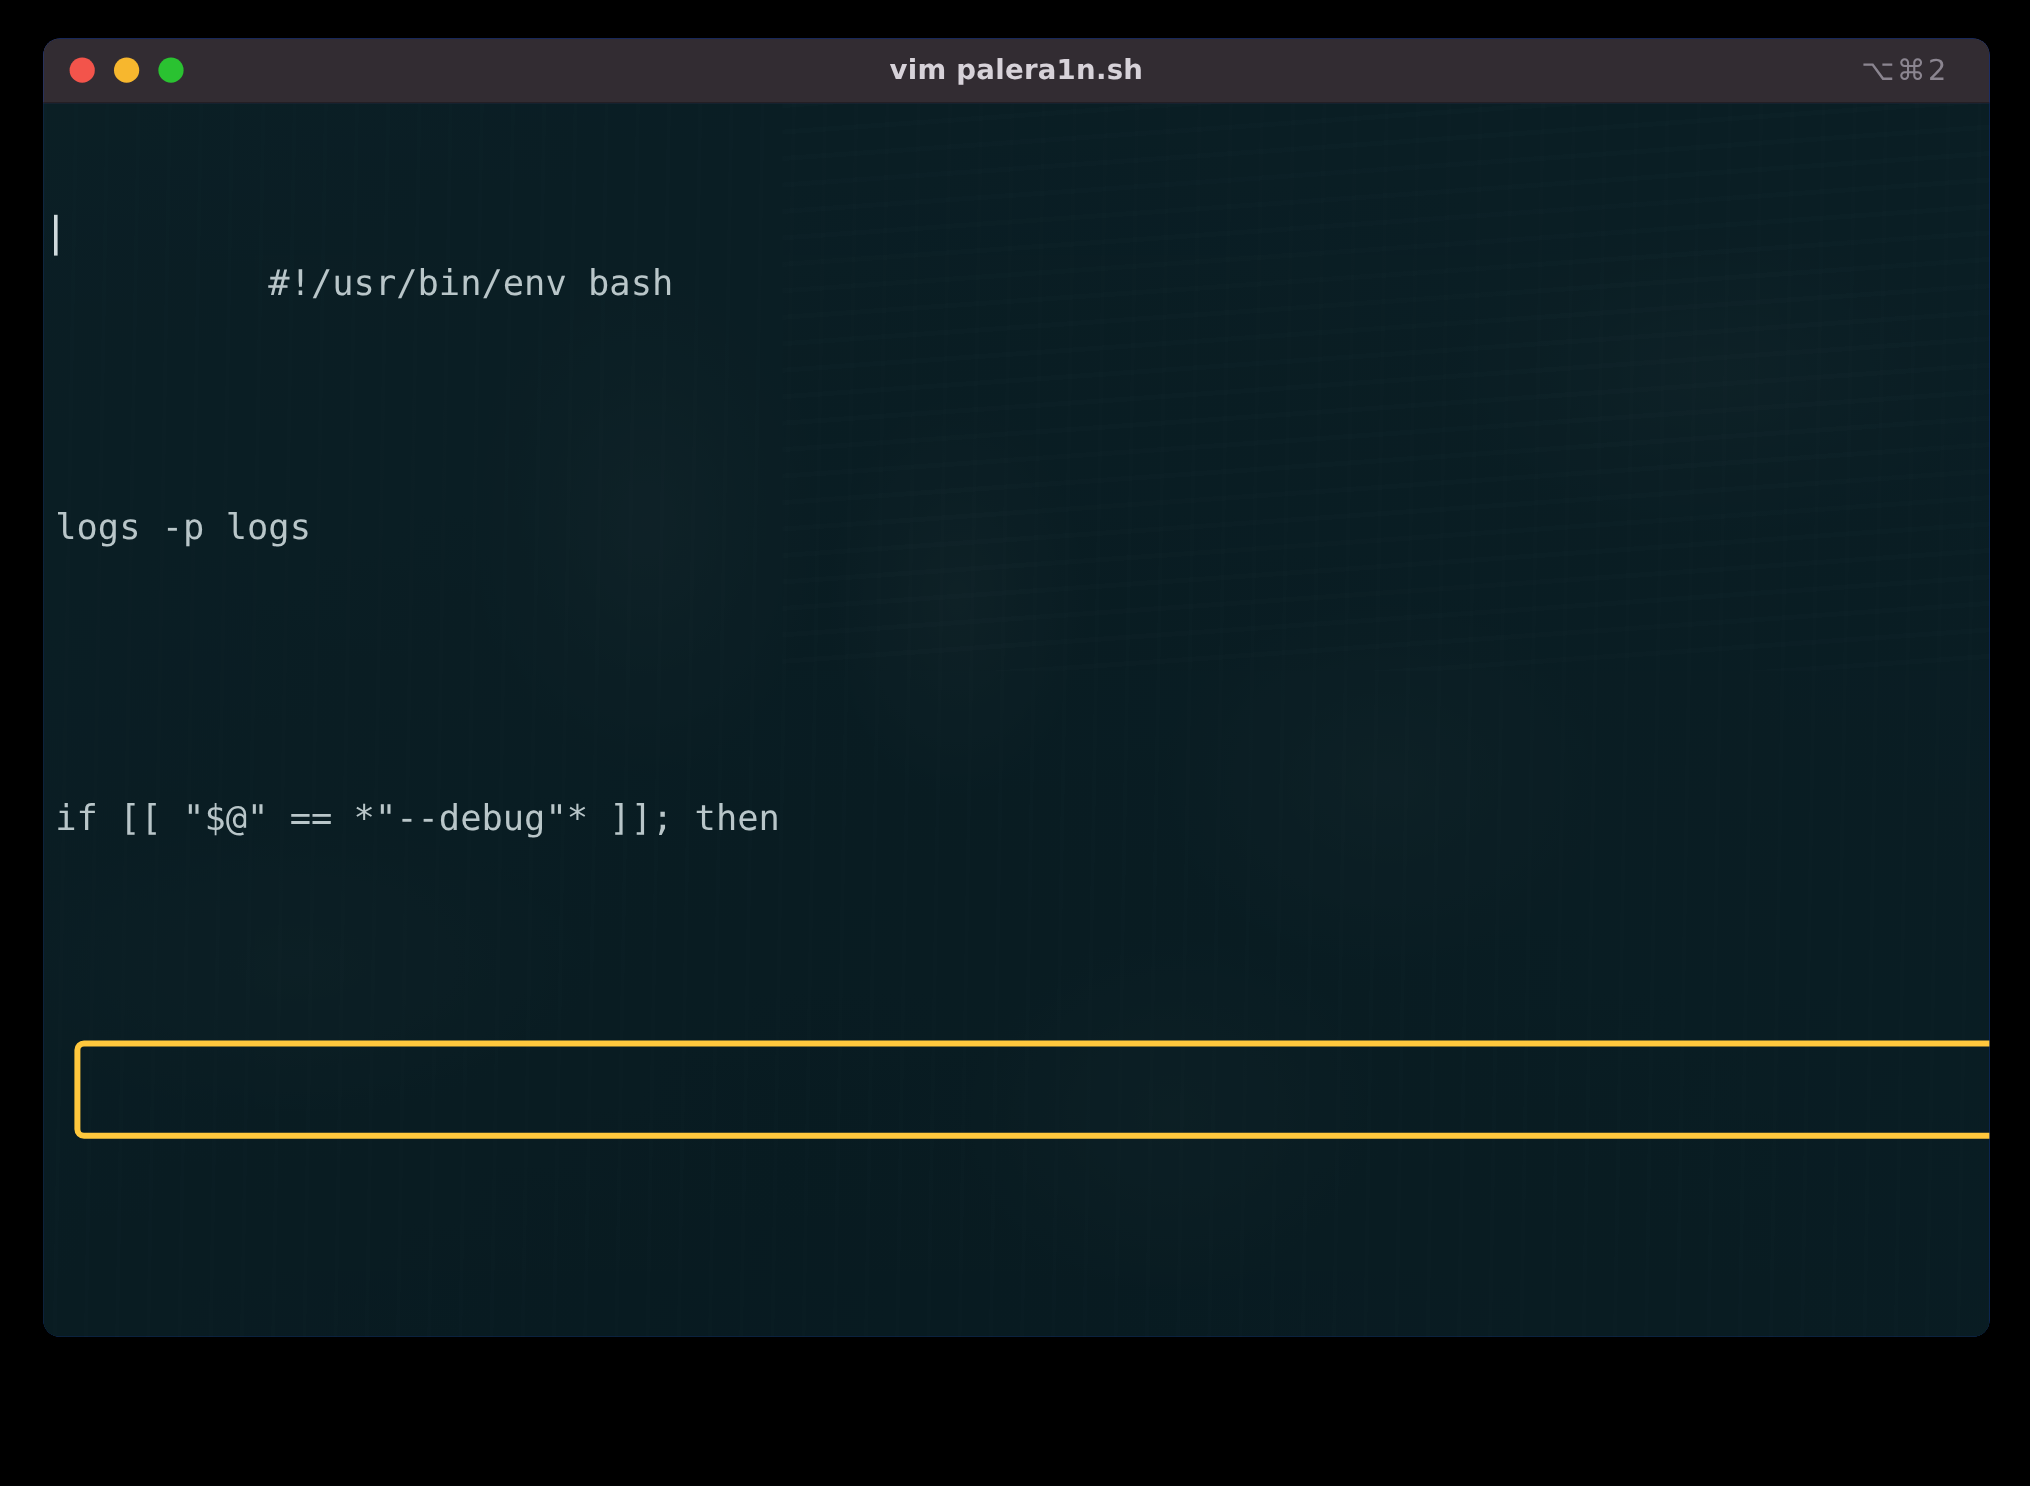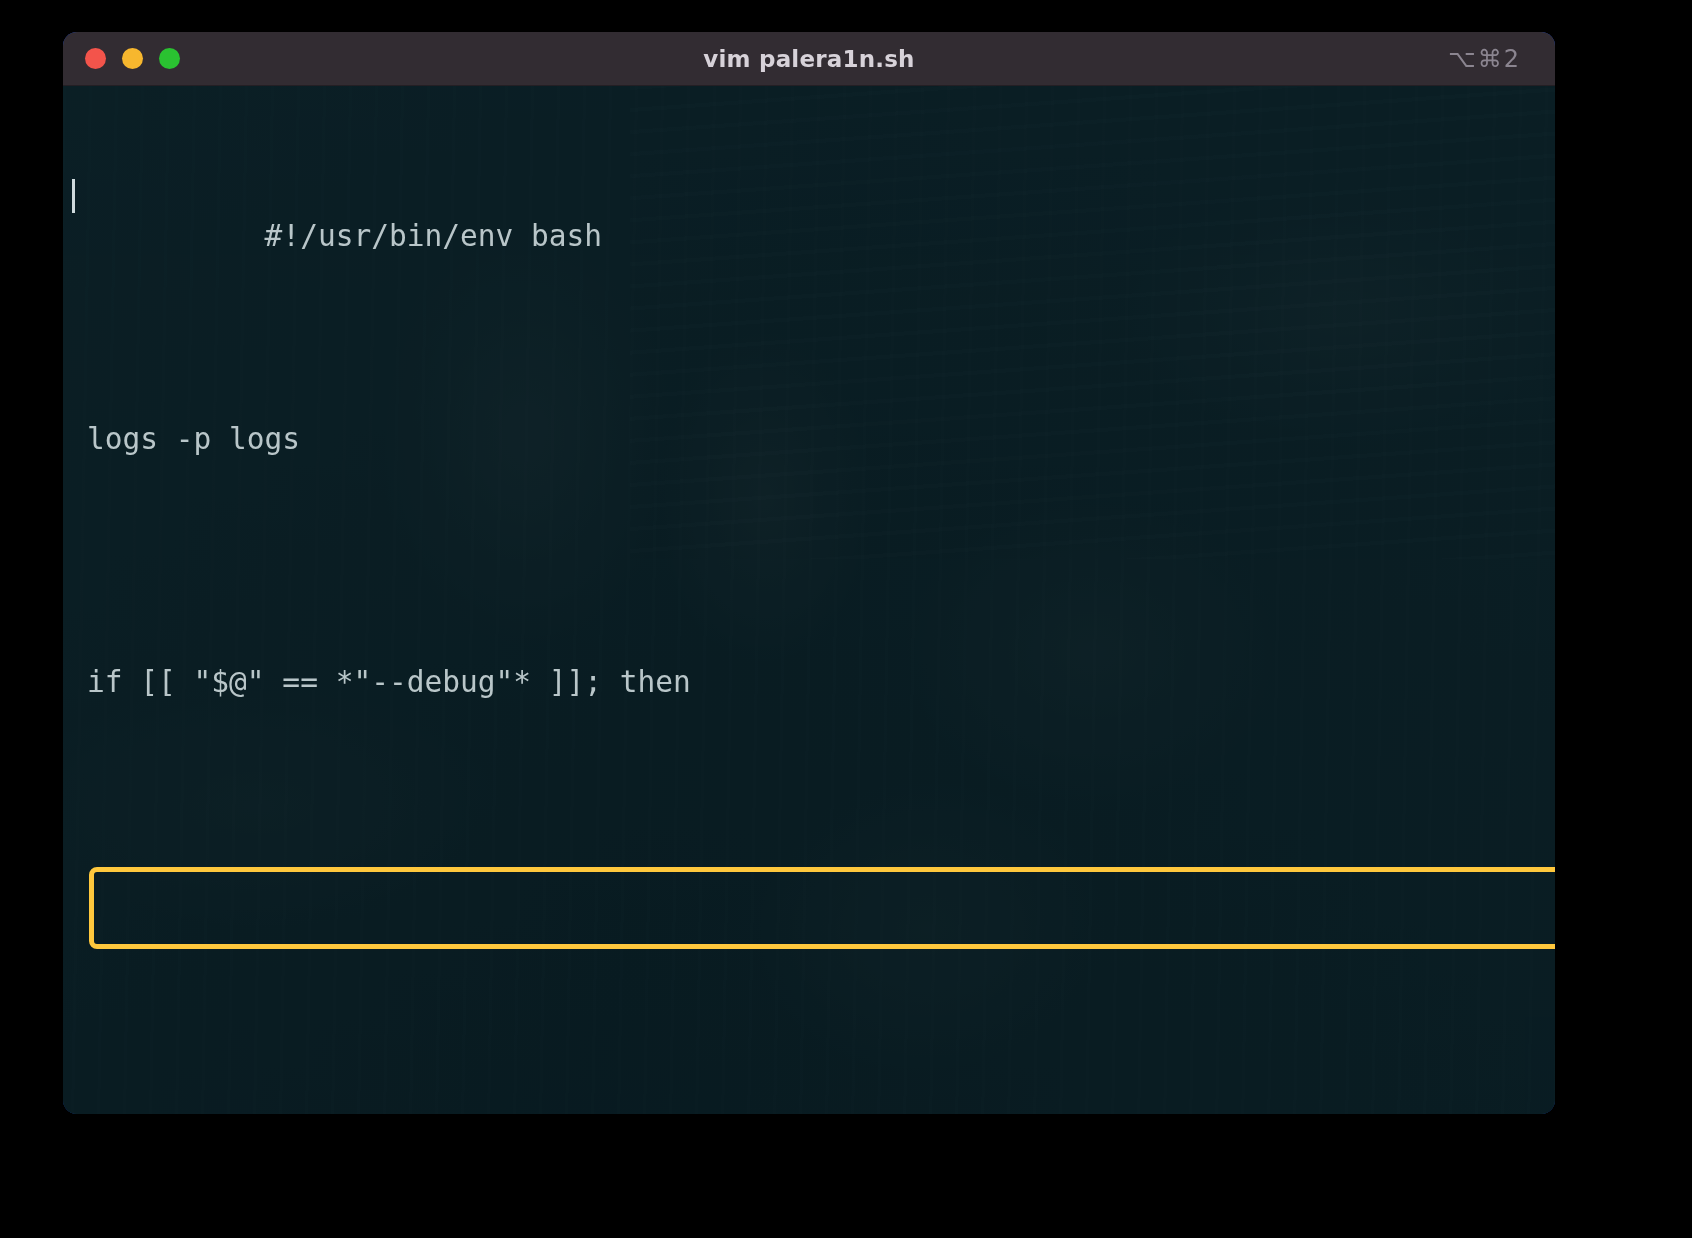--- a/index.html
+++ b/index.html
@@ -17,27 +17,26 @@
     width: 1692px;
     height: 1238px;
     background: #000000;
   }
 
   
   #window {
     position: absolute;
     left: 36px;
     top: 32px;
-    width: 1492px;
+    width: 1622px;
     height: 1082px;
     border-radius: 14px;
     overflow: hidden;
     background: #1d4ed8;
     box-shadow: 0 8px 44px rgba(0,0,0,0.85);
-    margin-left: 27px;
   }
 
   
   #titlebar {
     position: relative;
     height: 54px;
     background: #322c32;
     border-bottom: 1px solid #241f24;
     display: flex;
     align-items: center;
@@ -146,21 +145,21 @@
     padding: 8px 0 0 0;
     font-family: "DejaVu Sans Mono", monospace;
     font-size: 29.5px;
     line-height: 40.6px;
     color: #b9c6c9;
     white-space: pre;
     letter-spacing: 0px;
   }
   .line {
     position: relative;
-    padding-left: 24px;
+    padding-left: 10px;
     height: 40.6px;
     white-space: pre;
   }
 
   
   .cursor {
     position: absolute;
     left: 9px;
     top: 4px;
     width: 2.5px;

